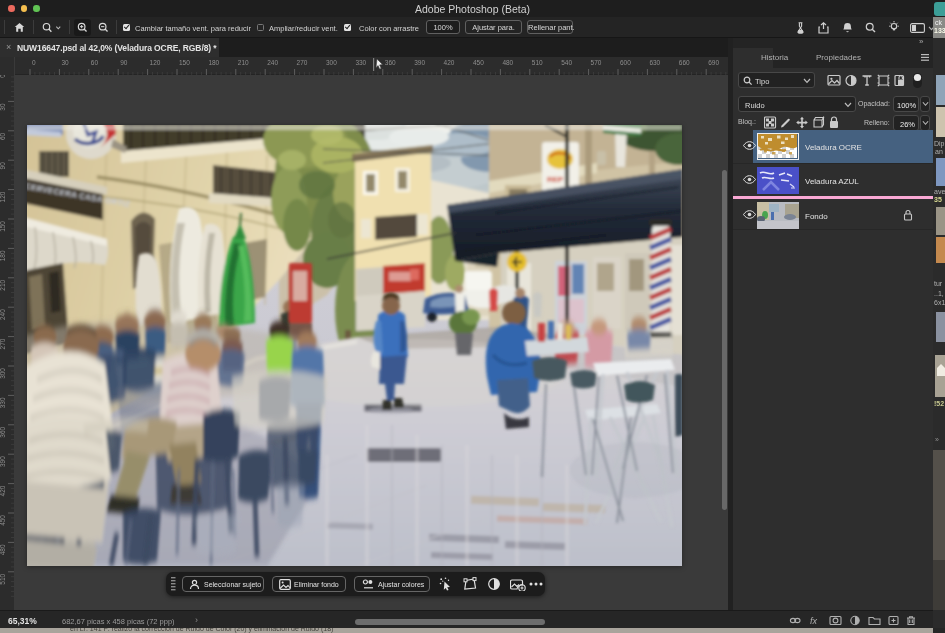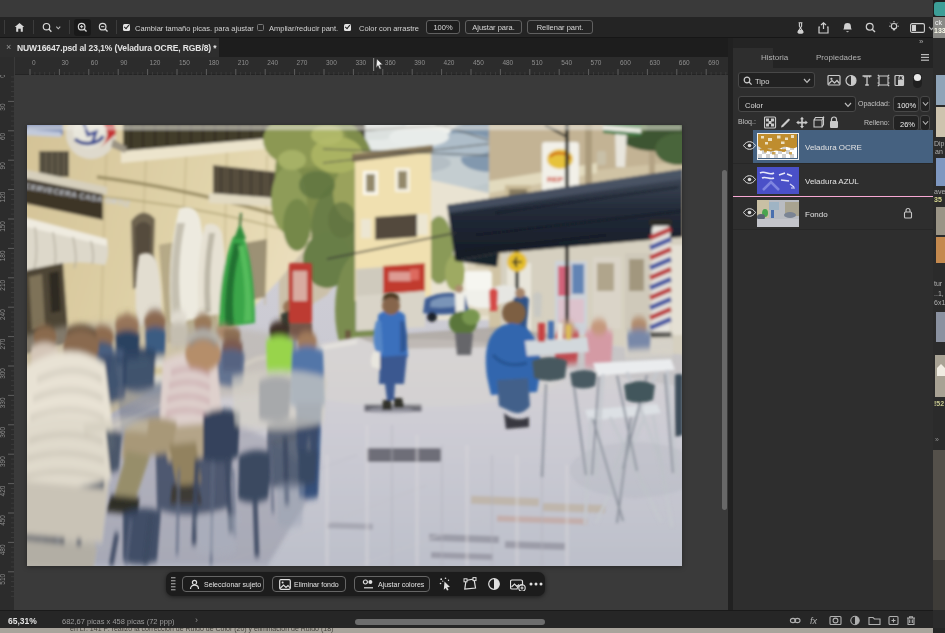--- a/index.html
+++ b/index.html
@@ -55,20 +55,26 @@
   .eye{left:10px;top:11px;width:13px;height:9px;}
   .lthumb{left:24px;top:3px;width:42px;height:27px;}
   .lname{left:72px;top:13px;font-size:8px;color:#e2e2e2;}
   
   #sliver{left:933px;top:0;width:12px;height:633px;background:#262626;}
 </style>
 </head>
 <body>
 <div id="root">
 
+  <div id="titlebar" class="abs">
+    <div class="abs tl" style="left:8px;background:#ec6a5e;"></div>
+    <div class="abs tl" style="left:20.5px;background:#f5bf4f;"></div>
+    <div class="abs tl" style="left:33px;background:#61c454;"></div>
+    <div class="abs" id="title-text">Adobe Photoshop (Beta)</div>
+  </div>
 
   <div id="optbar" class="abs">
     <div class="abs sep" style="left:4px;"></div>
     <svg class="abs" style="left:14px;top:5px;" width="11" height="11" viewBox="0 0 14 14">
       <path d="M7 1.2 L13 6.5 L11.2 6.5 L11.2 12.5 L8.6 12.5 L8.6 8.5 L5.4 8.5 L5.4 12.5 L2.8 12.5 L2.8 6.5 L1 6.5 Z" fill="#d8d8d8"></path>
     </svg>
     <div class="abs sep" style="left:33px;"></div>
     <svg class="abs" style="left:40px;top:5px;" width="24" height="11" viewBox="0 0 26 14">
       <circle cx="6" cy="6" r="4.1" fill="none" stroke="#d8d8d8" stroke-width="1.5"></circle>
       <line x1="9" y1="9" x2="12.2" y2="12.4" stroke="#d8d8d8" stroke-width="1.7"></line>
@@ -82,28 +88,28 @@
       <line x1="3.6" y1="5.5" x2="7.4" y2="5.5" stroke="#d8d8d8" stroke-width="1.2"></line>
       <line x1="5.5" y1="3.6" x2="5.5" y2="7.4" stroke="#d8d8d8" stroke-width="1.2"></line>
     </svg>
     <svg class="abs" style="left:98px;top:5px;" width="11" height="11" viewBox="0 0 13 13">
       <circle cx="5.5" cy="5.5" r="3.9" fill="none" stroke="#d8d8d8" stroke-width="1.4"></circle>
       <line x1="8.3" y1="8.3" x2="11.3" y2="11.3" stroke="#d8d8d8" stroke-width="1.6"></line>
       <line x1="3.6" y1="5.5" x2="7.4" y2="5.5" stroke="#d8d8d8" stroke-width="1.2"></line>
     </svg>
     <div class="abs sep" style="left:116px;"></div>
     <div class="abs chk on" style="left:123px;"></div>
-    <div class="abs opt-txt" style="left:135px;">Cambiar tamaño picas. para ajustar</div>
+    <div class="abs opt-txt" style="left:135px;">Cambiar tamaño vent. para reducir</div>
     <div class="abs chk off" style="left:257px;"></div>
-    <div class="abs opt-txt" style="left:269px;">Ampliar/reducir pant.</div>
+    <div class="abs opt-txt" style="left:269px;">Ampliar/reducir vent.</div>
     <div class="abs chk on" style="left:344px;"></div>
     <div class="abs opt-txt" style="left:359px;">Color con arrastre</div>
     <div class="abs" id="zoomval" style="left:426px;">100%</div>
     <div class="abs btn" style="left:465px;width:57px;text-align:center;">Ajustar para.</div>
-    <div class="abs btn" style="left:527px;width:66px;text-align:center;">Rellenar pant.</div>
+    <div class="abs btn" style="left:527px;width:46px;text-align:center;">Rellenar pant.</div>
     <svg class="abs" style="left:795px;top:5px;" width="11" height="12" viewBox="0 0 11 12">
       <path d="M3.6 0.8 h3.8 M4.4 0.8 v3.4 L7.8 9.6 a1.1 1.1 0 0 1 -1 1.6 H4.2 a1.1 1.1 0 0 1 -1 -1.6 L6.6 4.2 V0.8" fill="none" stroke="#d0d0d0" stroke-width="1.1"></path>
       <path d="M3.4 8 h4.2 L8.3 9.9 a0.7 0.7 0 0 1 -0.7 1 H3.4 a0.7 0.7 0 0 1 -0.7 -1 Z" fill="#d0d0d0"></path>
     </svg>
     <svg class="abs" style="left:818px;top:5px;" width="11" height="12" viewBox="0 0 11 12">
       <path d="M5.5 1 v6 M3 3 l2.5-2.2 L8 3" fill="none" stroke="#d0d0d0" stroke-width="1.2"></path>
       <path d="M2 5 H1 v6 h9 V5 H9" fill="none" stroke="#d0d0d0" stroke-width="1.2"></path>
     </svg>
     <svg class="abs" style="left:842px;top:5px;" width="11" height="12" viewBox="0 0 11 12">
       <path d="M5.5 1 a3.4 3.4 0 0 1 3.4 3.4 c0 2.6 1 3.2 1 3.2 H1.1 c0 0 1 -0.6 1 -3.2 A3.4 3.4 0 0 1 5.5 1 Z" fill="#d0d0d0"></path>
@@ -129,21 +135,21 @@
       <rect x="2" y="2" width="4" height="6" fill="#d0d0d0"></rect>
     </svg>
     <svg class="abs" style="left:928px;top:8.5px;" width="7" height="5" viewBox="0 0 8 6">
         <path d="M1 1 L4 4.4 L7 1" fill="none" stroke="#b0b0b0" stroke-width="1.3"></path>
       </svg>
   </div>
 
   <div id="tabbar" class="abs">
     <div id="tab1" class="abs">
         <span class="x">×</span>
-        <span class="t">NUW16647.psd al 23,1% (Veladura OCRE, RGB/8) *</span>
+        <span class="t">NUW16647.psd al 42,0% (Veladura OCRE, RGB/8) *</span>
       </div>
   </div>
 
   <div id="hruler" class="abs"><svg width="714" height="18" id="hruler-svg">
         <line x1="16" y1="12" x2="16" y2="18" stroke="#5e5e5e" stroke-width="1"></line>
         <text x="18" y="8" font-size="6.5" fill="#8e8e8e" font-family="Liberation Sans">0</text>
         <line x1="20.9" y1="15" x2="20.9" y2="18" stroke="#454545" stroke-width="0.6"></line>
         <line x1="25.799999999999997" y1="15" x2="25.799999999999997" y2="18" stroke="#454545" stroke-width="0.6"></line>
         <line x1="30.699999999999996" y1="15" x2="30.699999999999996" y2="18" stroke="#454545" stroke-width="0.6"></line>
         <line x1="35.599999999999994" y1="15" x2="35.599999999999994" y2="18" stroke="#454545" stroke-width="0.6"></line>
@@ -1070,21 +1076,21 @@
         <path d="M52 3 h9 v9 h-9 Z M52 5 l-1.5 0 M52 3 l-1.2-1.2 M61 5 l1.5 0 M61 3 l1.2-1.2 M52 10 l-1.5 0 M61 10 l1.5 0 M52 12 l-1.2 1.2 M61 12 l1.2 1.2" stroke-width="1.1"></path>
         <rect x="68" y="2.5" width="8.5" height="10" rx="1"></rect>
           <rect x="71" y="6.5" width="5.5" height="6" fill="#cacaca" stroke="none"></rect>
           <path d="M72 6 v-1.6 a1.7 1.7 0 0 1 3.4 0 v1.6" stroke-width="1.1"></path>
       </g>
       <rect x="86" y="0" width="9" height="15" rx="4.5" fill="#1f1f1f"></rect>
       <circle cx="90.5" cy="4.5" r="3.6" fill="#e8e8e8"></circle>
     </svg>
 
     <div class="abs combo" style="left:5px;top:58px;width:118px;height:16px;">
-      <div class="abs" style="left:6px;top:3.5px;font-size:7.5px;color:#dcdcdc;">Color</div>
+      <div class="abs" style="left:6px;top:3.5px;font-size:7.5px;color:#dcdcdc;">Ruido</div>
       <svg class="abs" style="left:105px;top:5px;" width="8" height="6" viewBox="0 0 8 6">
           <path d="M1 1 L4 4.4 L7 1" fill="none" stroke="#bcbcbc" stroke-width="1.2"></path>
         </svg>
     </div>
     <div class="abs prow-label" style="left:125px;top:61.5px;">Opacidad:</div>
     <div class="abs combo" style="left:160px;top:58px;width:26px;height:16px;">
         <div class="abs" style="left:3px;top:3.5px;font-size:7.5px;color:#ececec;">100%</div>
       </div>
     <div class="abs combo" style="left:187px;top:58px;width:10px;height:16px;"></div>
       <svg class="abs" style="left:188.5px;top:63px;" width="7" height="6" viewBox="0 0 8 6">
@@ -1181,21 +1187,21 @@
           <circle cx="6.5" cy="4.5" r="1.8" fill="#dcdcdc"></circle>
         </svg>
       <div class="abs lthumb"><svg width="42" height="27" viewBox="0 0 42 27">
         <rect width="42" height="27" fill="#4a50c8"></rect>
         <path d="M3 6 c5 -3 9 3 14 0 M5 11 c4 -2 8 2 12 0 M22 8 l6 -2 M30 7 l5 2 M24 13 l8 1" stroke="#e8e8f8" stroke-width="1.6" fill="none"></path>
         <path d="M6 23 L14 15 L22 23" stroke="#7e84e0" stroke-width="2.5" fill="none"></path>
         <path d="M33 17 l4 3 M34 21 h4" stroke="#dcdcf8" stroke-width="1.2"></path>
       </svg></div>
       <div class="abs lname">Veladura AZUL</div>
     </div>
-    <div class="abs layerrow" style="top:158px;border-top:1px solid #f9a8d4;box-sizing:border-box;">
+    <div class="abs layerrow" style="top:158px;border-top:3px solid #f9a8d4;box-sizing:border-box;">
       <svg class="abs eye" viewBox="0 0 13 9">
           <path d="M0.5 4.5 C2.5 1.5 4.5 0.7 6.5 0.7 C8.5 0.7 10.5 1.5 12.5 4.5 C10.5 7.5 8.5 8.3 6.5 8.3 C4.5 8.3 2.5 7.5 0.5 4.5 Z" fill="none" stroke="#dcdcdc" stroke-width="1"></path>
           <circle cx="6.5" cy="4.5" r="1.8" fill="#dcdcdc"></circle>
         </svg>
       <div class="abs lthumb"><svg width="42" height="27" viewBox="0 0 42 27">
         <rect width="42" height="27" fill="#b9bcc2"></rect>
         <rect x="0" y="0" width="12" height="18" fill="#c9c0a4"></rect>
         <rect x="28" y="2" width="14" height="14" fill="#a8a390"></rect>
         <rect x="12" y="2" width="10" height="8" fill="#9fb4c4"></rect>
         <ellipse cx="8" cy="13" rx="3" ry="4" fill="#49a44f"></ellipse>

